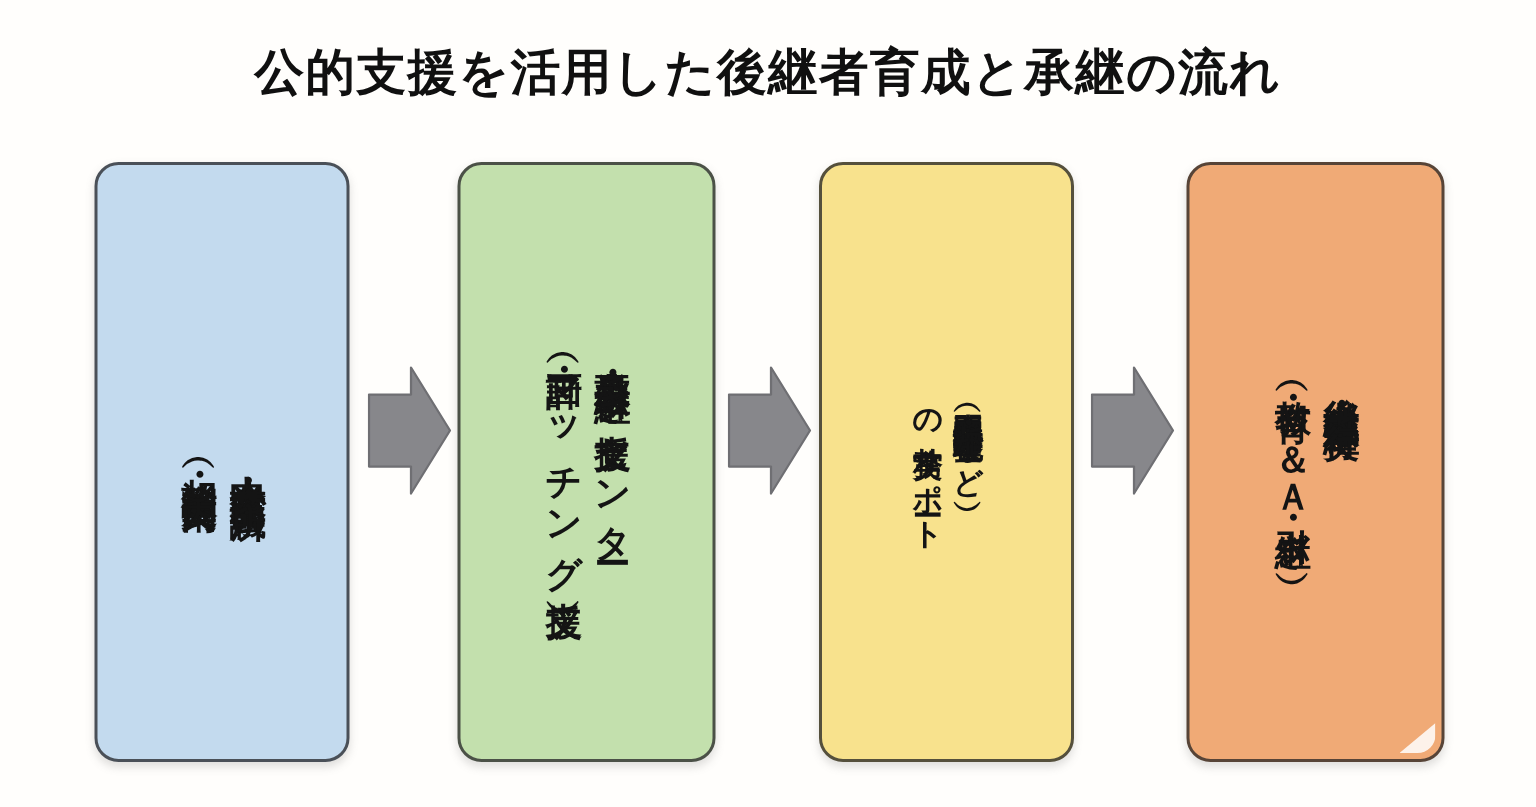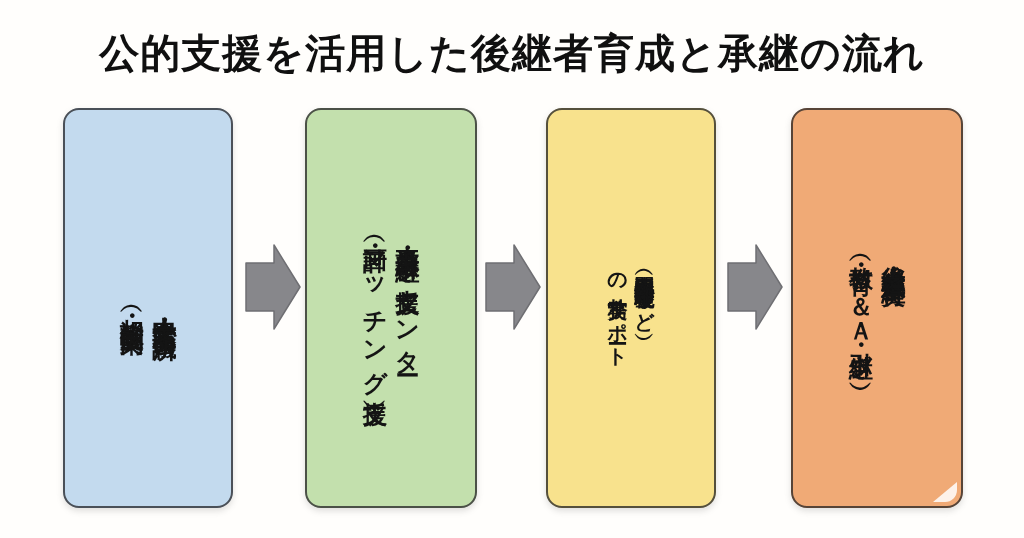--- a/index.html
+++ b/index.html
@@ -15,21 +15,21 @@
     background: #fffefc;
     overflow: hidden;
   }
   .title {
     position: absolute;
     top: 26px;
     left: 0;
     right: 0;
     margin: 0;
     text-align: center;
-    font-size: 40px;
+    font-size: 33px;
     font-weight: bold;
     letter-spacing: 1px;
     color: #101010;
   }
   .box {
     position: absolute;
     top: 108px;
     height: 400px;
     box-sizing: border-box;
     border: 2.5px solid #45474b;

